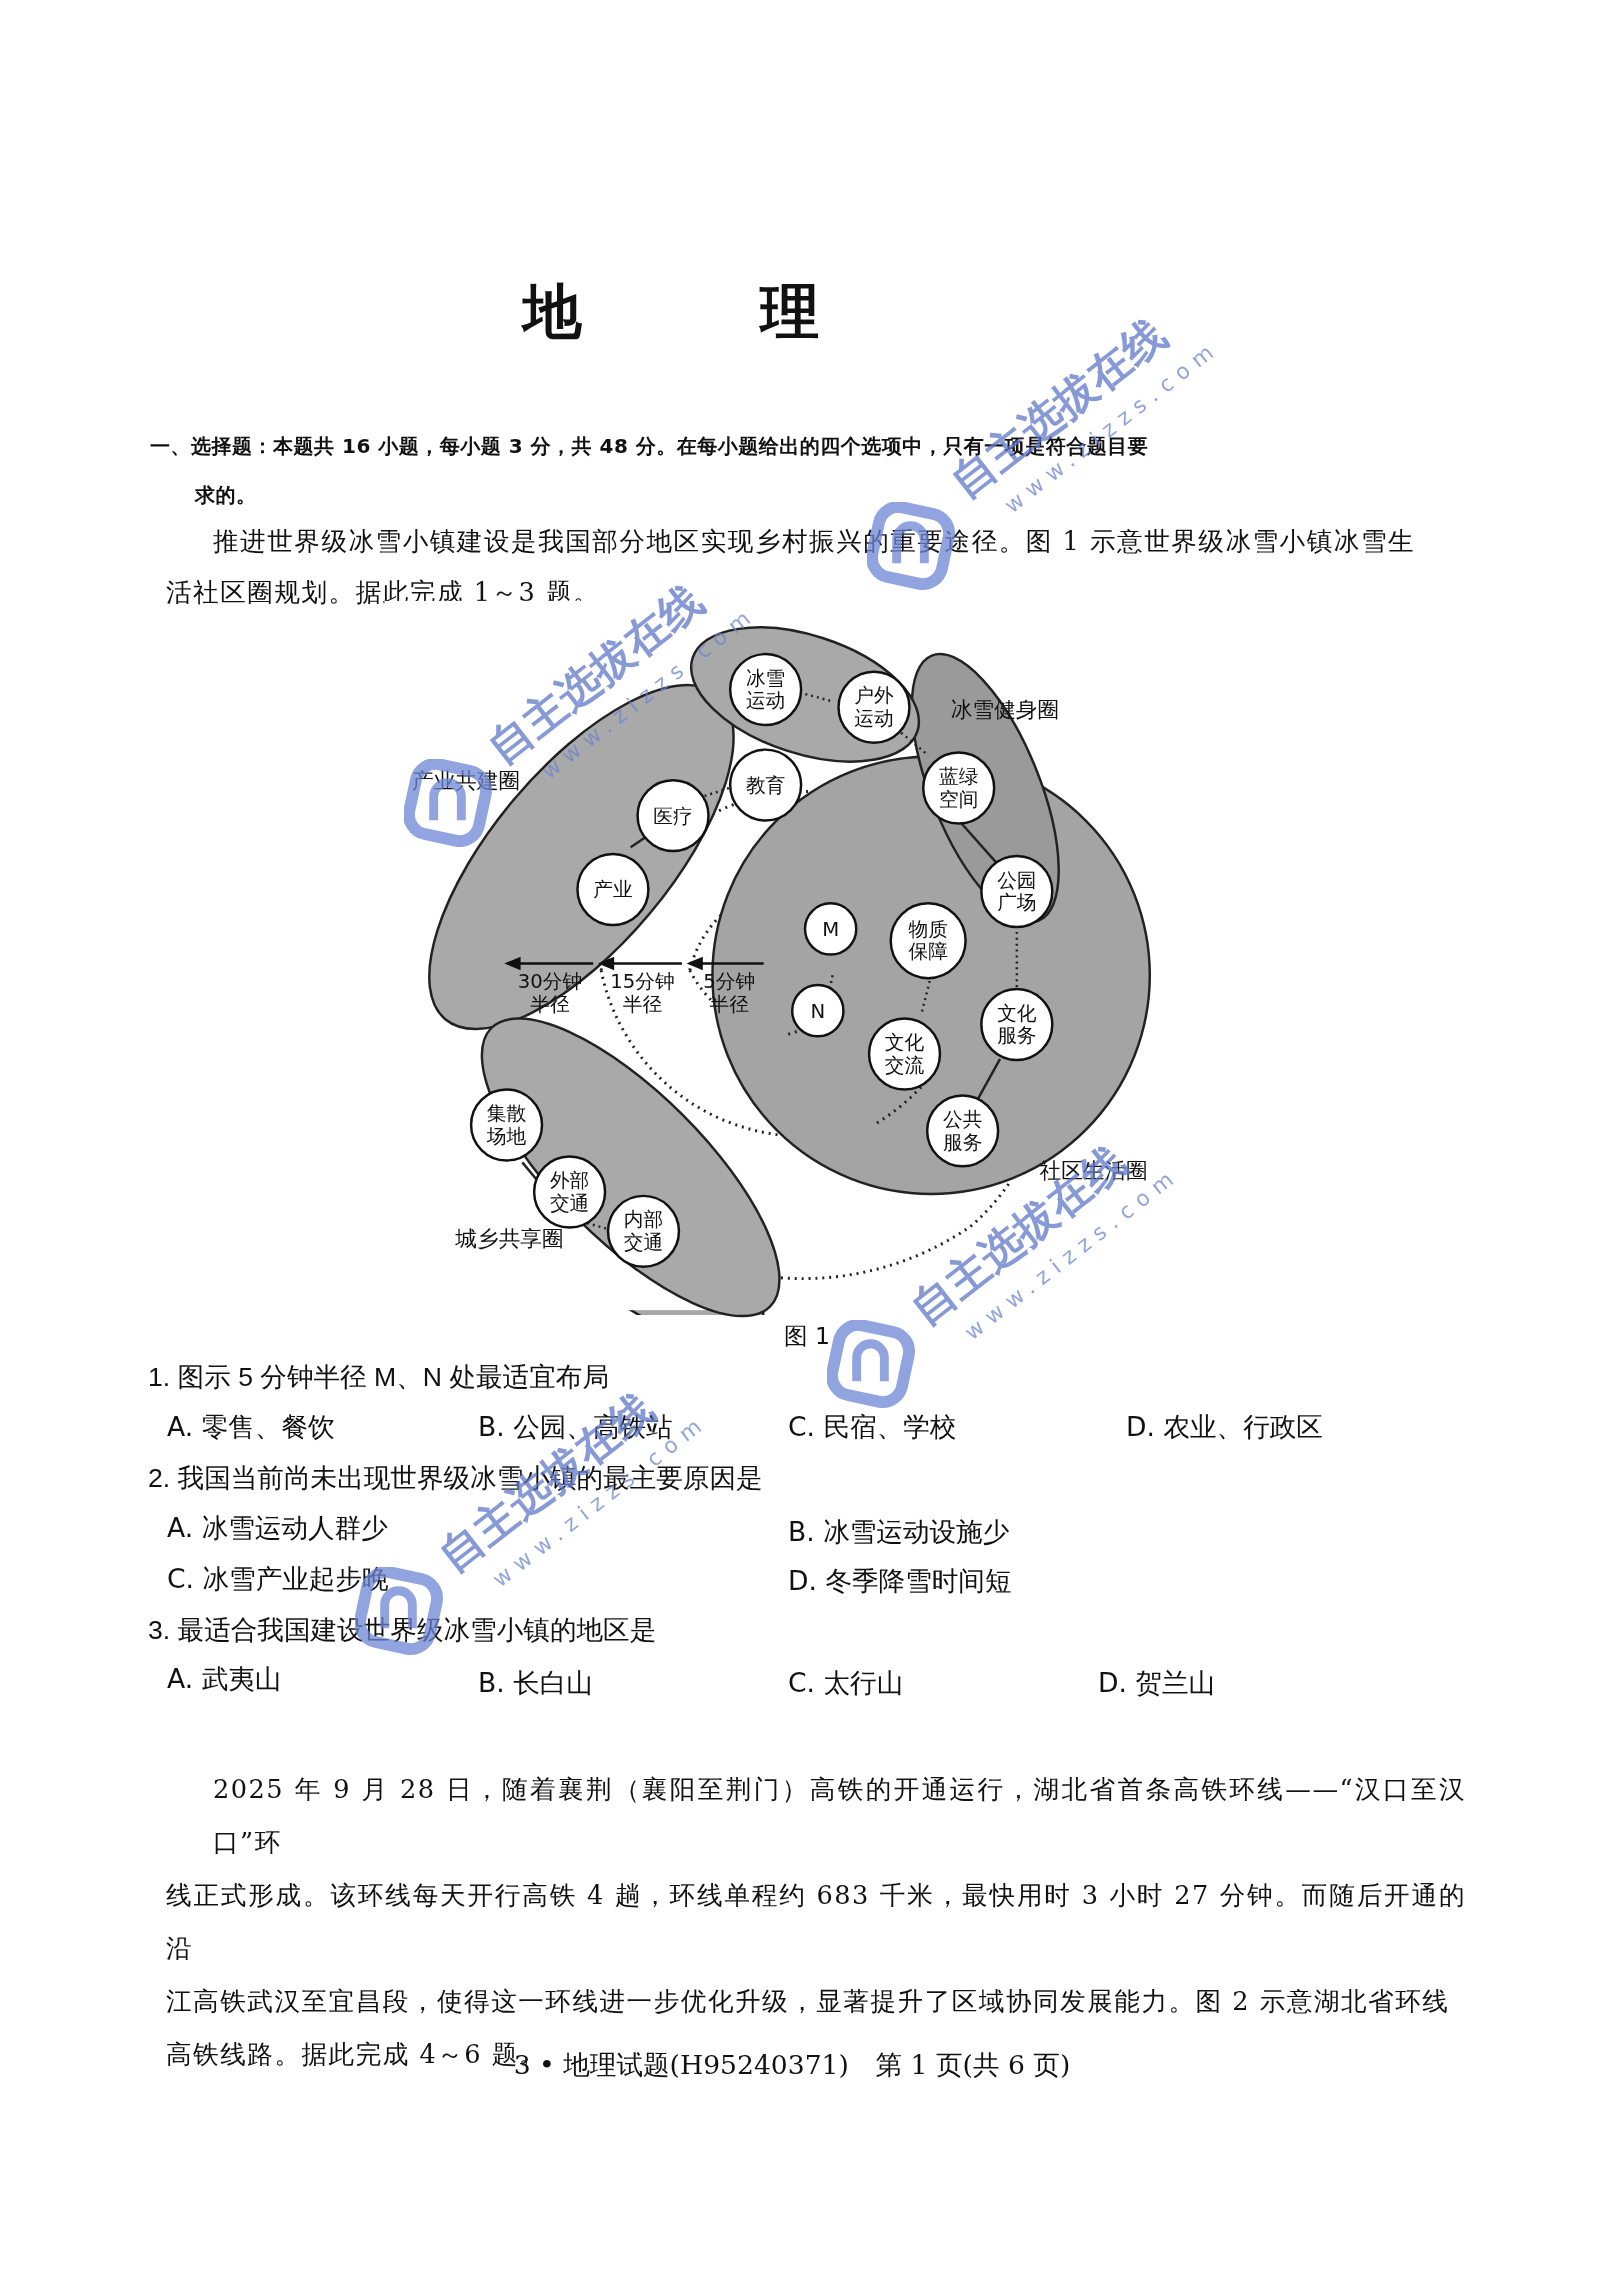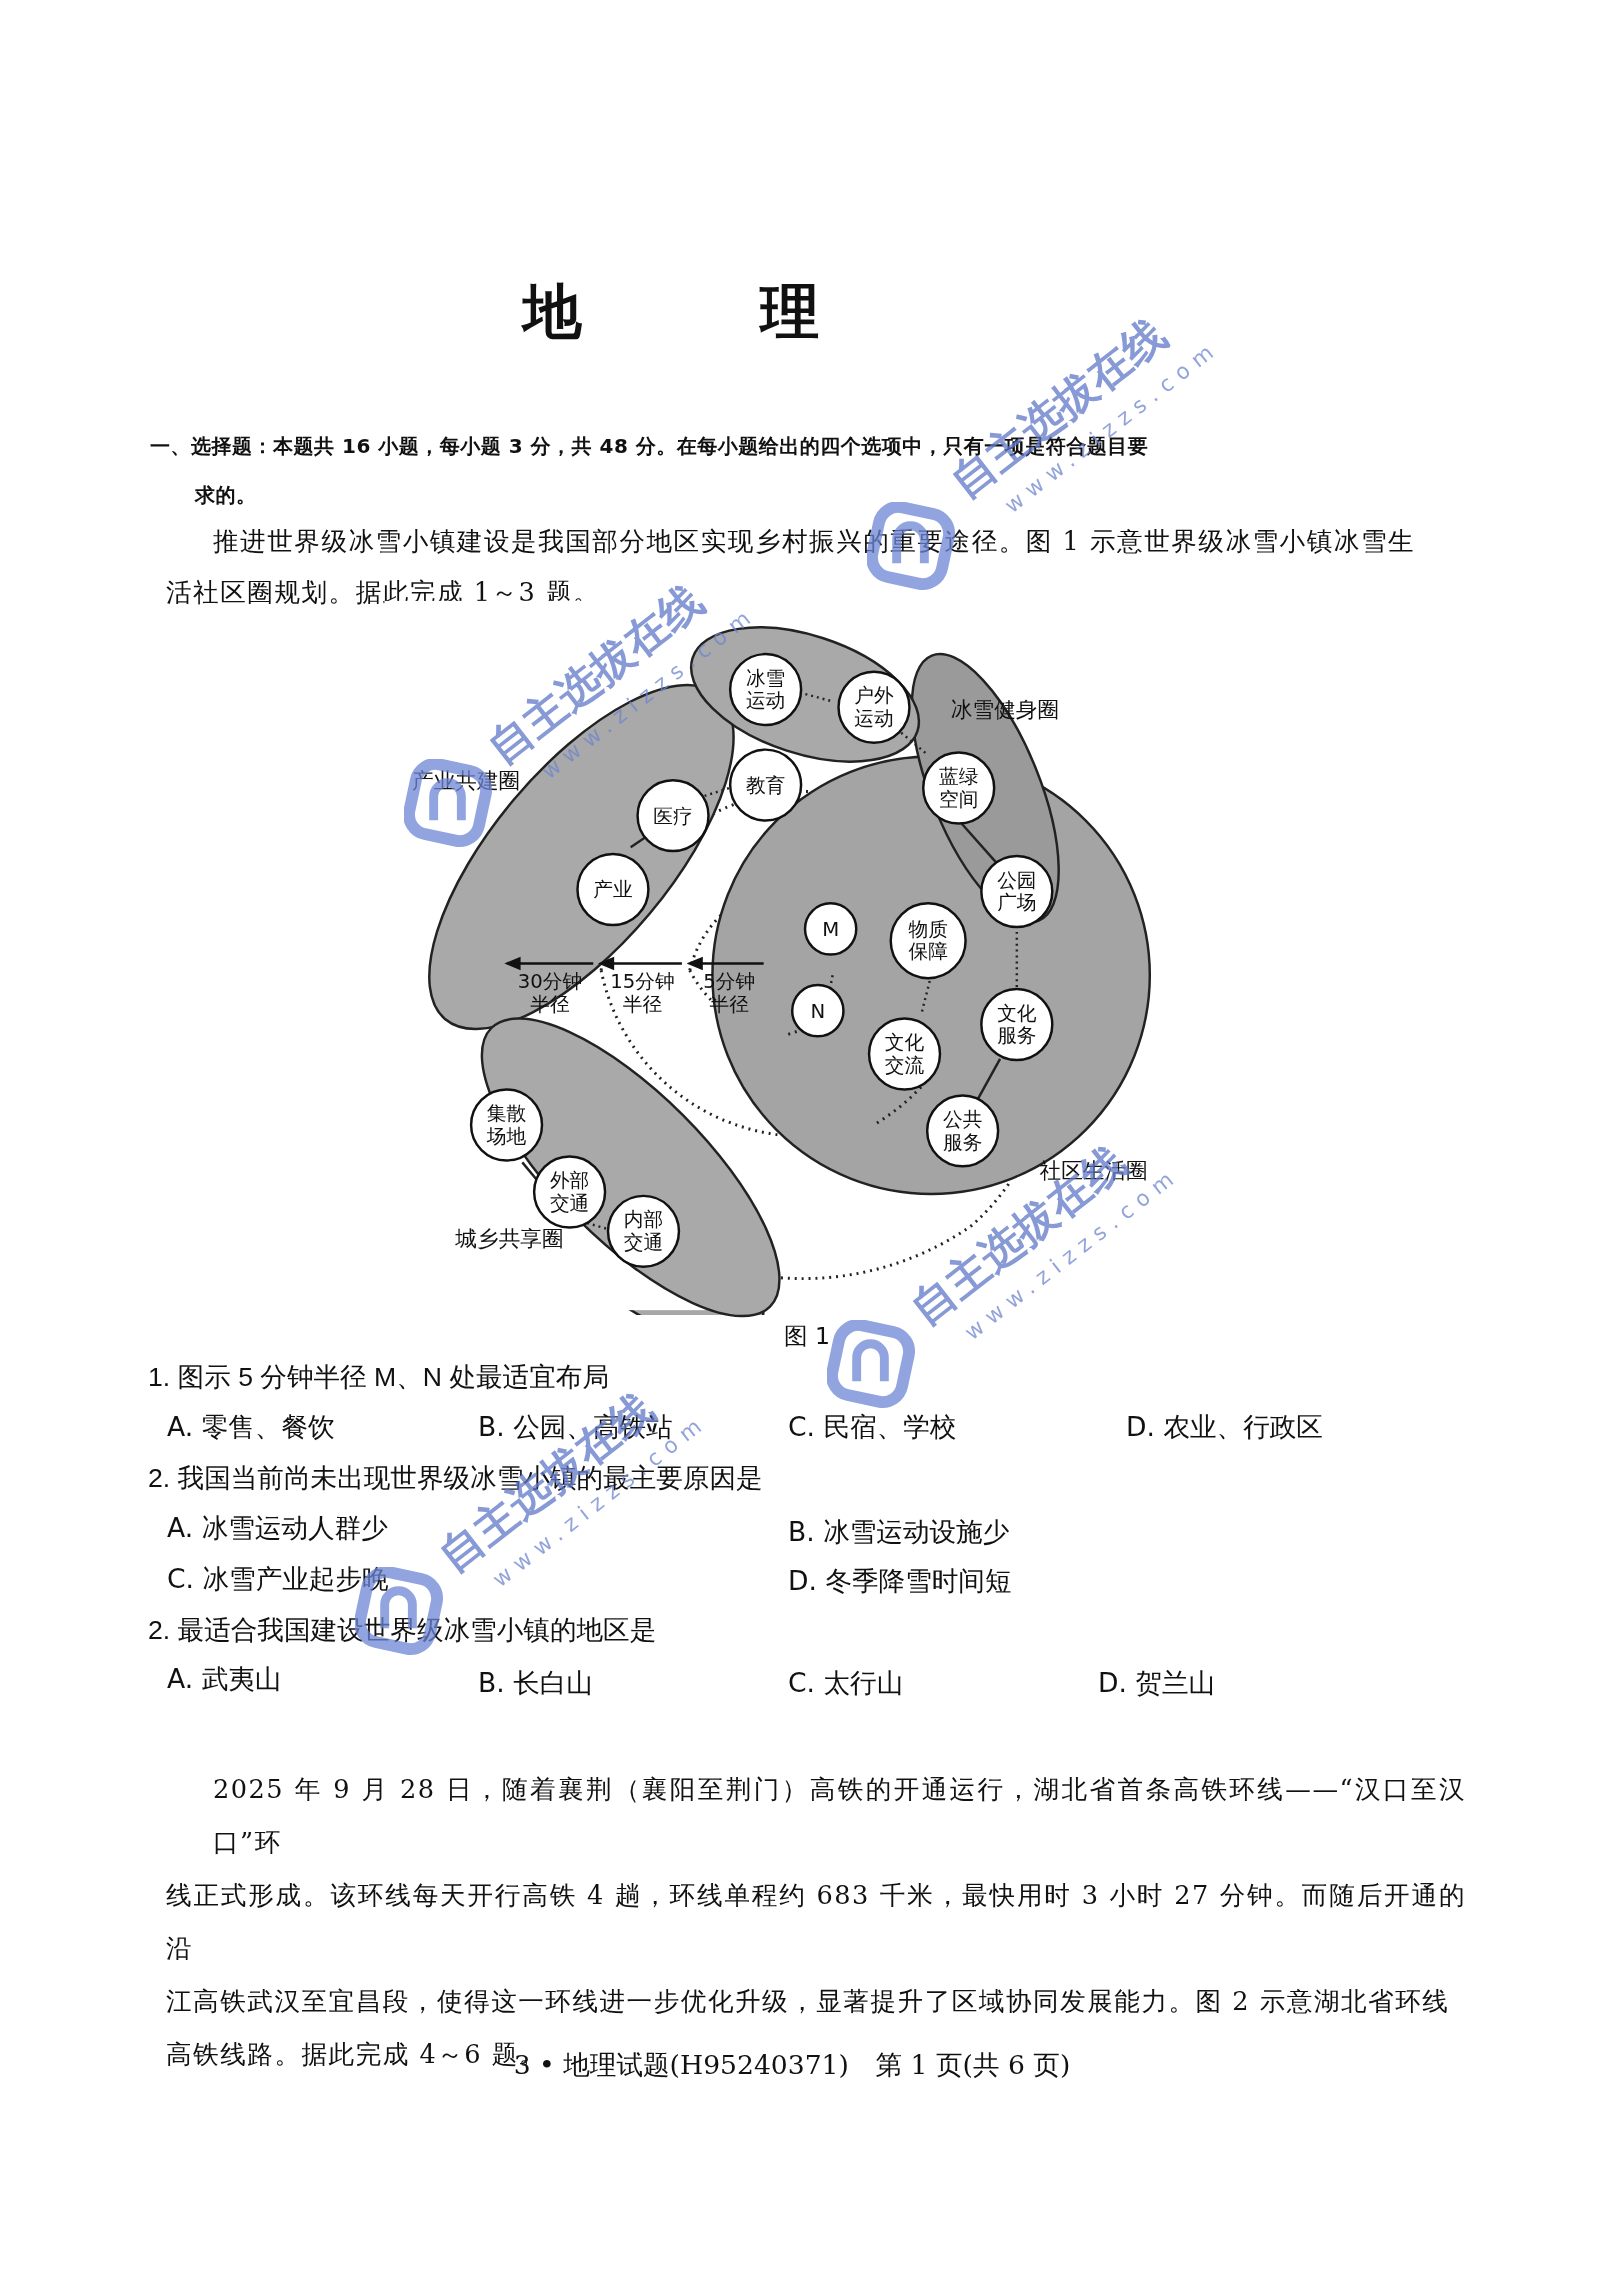--- a/index.html
+++ b/index.html
@@ -269,21 +269,21 @@
 <div class="opt" style="left:478px; top:1409px">B. 公园、高铁站</div>
 <div class="opt" style="left:788px; top:1409px">C. 民宿、学校</div>
 <div class="opt" style="left:1126px; top:1409px">D. 农业、行政区</div>
 
 <div class="q" style="top:1460px">2. 我国当前尚未出现世界级冰雪小镇的最主要原因是</div>
 <div class="opt" style="left:167px; top:1510px">A. 冰雪运动人群少</div>
 <div class="opt" style="left:788px; top:1514px">B. 冰雪运动设施少</div>
 <div class="opt" style="left:167px; top:1561px">C. 冰雪产业起步晚</div>
 <div class="opt" style="left:788px; top:1563px">D. 冬季降雪时间短</div>
 
-<div class="q" style="top:1612px">2. 最适合我国建设世界级冰雪小镇的地区是</div>
+<div class="q" style="top:1612px">3. 最适合我国建设世界级冰雪小镇的地区是</div>
 <div class="opt" style="left:167px; top:1661px">A. 武夷山</div>
 <div class="opt" style="left:478px; top:1665px">B. 长白山</div>
 <div class="opt" style="left:788px; top:1665px">C. 太行山</div>
 <div class="opt" style="left:1098px; top:1665px">D. 贺兰山</div>
 
 <div class="para p2">
   <div class="indent">2025 年 9 月 28 日，随着襄荆（襄阳至荆门）高铁的开通运行，湖北省首条高铁环线——“汉口至汉口”环</div>
   <div>线正式形成。该环线每天开行高铁 4 趟，环线单程约 683 千米，最快用时 3 小时 27 分钟。而随后开通的沿</div>
   <div>江高铁武汉至宜昌段，使得这一环线进一步优化升级，显著提升了区域协同发展能力。图 2 示意湖北省环线</div>
   <div>高铁线路。据此完成 4～6 题。</div>

